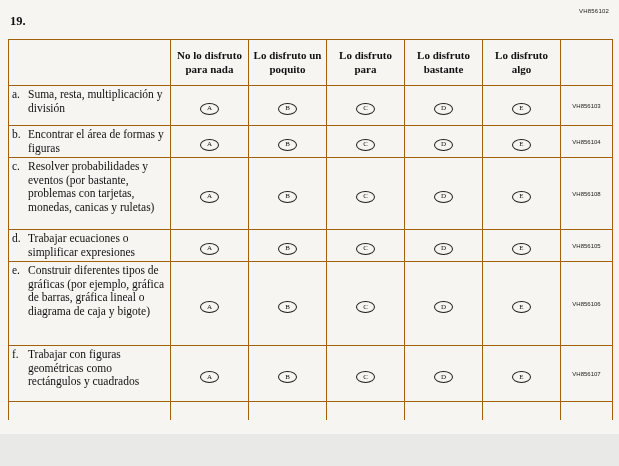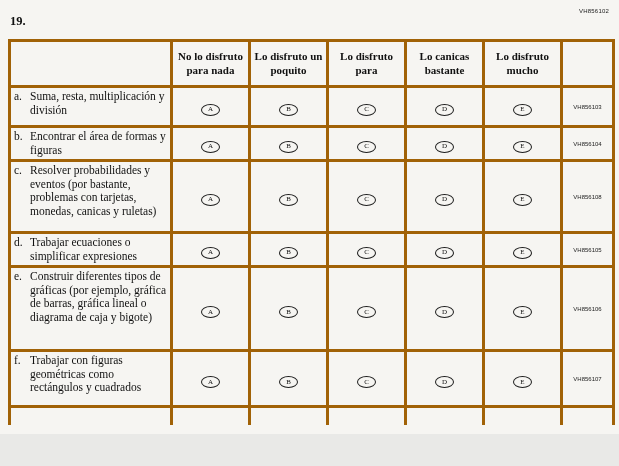--- a/index.html
+++ b/index.html
@@ -42,21 +42,21 @@
   }
   .q-bold{font-weight:bold;}
   table.survey{
     border-collapse:collapse;
     table-layout:fixed;
     margin:10px 0 0 8px;
     width:604px;
     background:transparent;
   }
   table.survey th, table.survey td{
-    border:3px solid #a16207;
+    border:1px solid #a16207;
     padding:2px 3px;
     box-sizing:border-box;
   }
   col.c-label{width:162px;}
   col.c-opt{width:78px;}
   col.c-code{width:52px;}
   th.opt-header{
     font-size:11px;
     font-weight:bold;
     text-align:center;
@@ -135,22 +135,22 @@
         <col class="c-opt">
         <col class="c-opt">
       <col class="c-code">
     </colgroup>
     <thead>
       <tr>
         <th class="empty-header"></th>
         <th class="opt-header">No lo disfruto para nada</th>
         <th class="opt-header">Lo disfruto un poquito</th>
         <th class="opt-header">Lo disfruto para</th>
-        <th class="opt-header">Lo canicas bastante</th>
-        <th class="opt-header">Lo disfruto mucho</th>
+        <th class="opt-header">Lo disfruto bastante</th>
+        <th class="opt-header">Lo disfruto algo</th>
         <th class="empty-header"></th>
       </tr>
     </thead>
     <tbody>
 
     <tr data-row="0">
       <td class="label-cell">
         <span class="label-wrap">
           <span class="row-letter">a.</span>
           <span class="row-label">Suma, resta, multiplicación y división</span>

